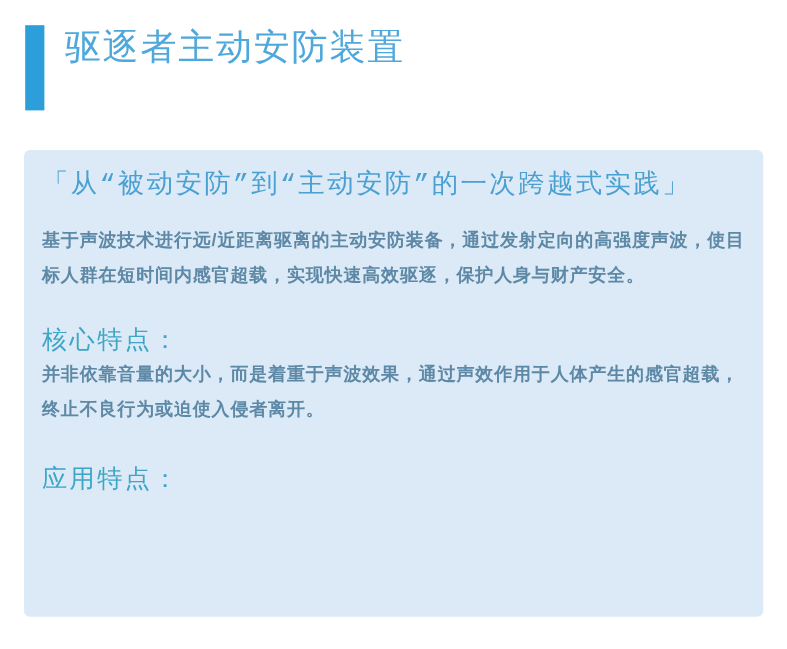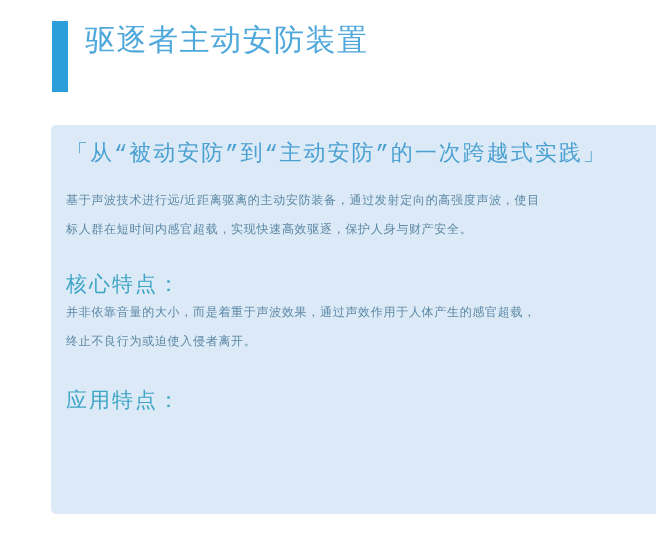--- a/index.html
+++ b/index.html
@@ -15,21 +15,20 @@
   html, body {
     background: var(--page-background);
     font-family: "Liberation Sans", sans-serif;
   }
   .page {
     position: relative;
     width: 656px;
     height: 541px;
     background: var(--page-background);
     overflow: hidden;
-    padding-left: 31px;
   }
   .header {
     display: flex;
     align-items: flex-start;
     padding: 21px 0 0 21px;
   }
   .accent-bar {
     width: 16px;
     height: 71px;
     background: var(--accent-bar);
@@ -54,25 +53,26 @@
   }
   .headline {
     font-size: 22px;
     line-height: 30px;
     font-weight: 500;
     letter-spacing: 2px;
     color: var(--headline-text);
     font-family: Liberation Mono, monospace;
   }
   .body {
-    font-size: 12px;
+    font-size: 15px;
     line-height: 29px;
     letter-spacing: 0.7px;
     color: var(--body-text);
     white-space: pre-line;
+    font-weight: bold;
   }
   .intro { margin-top: 16px; }
   .section-heading {
     font-size: 21px;
     line-height: 28px;
     font-weight: 500;
     letter-spacing: 2px;
     color: var(--section-heading-text);
   }
   .core-heading { margin-top: 26px; }

